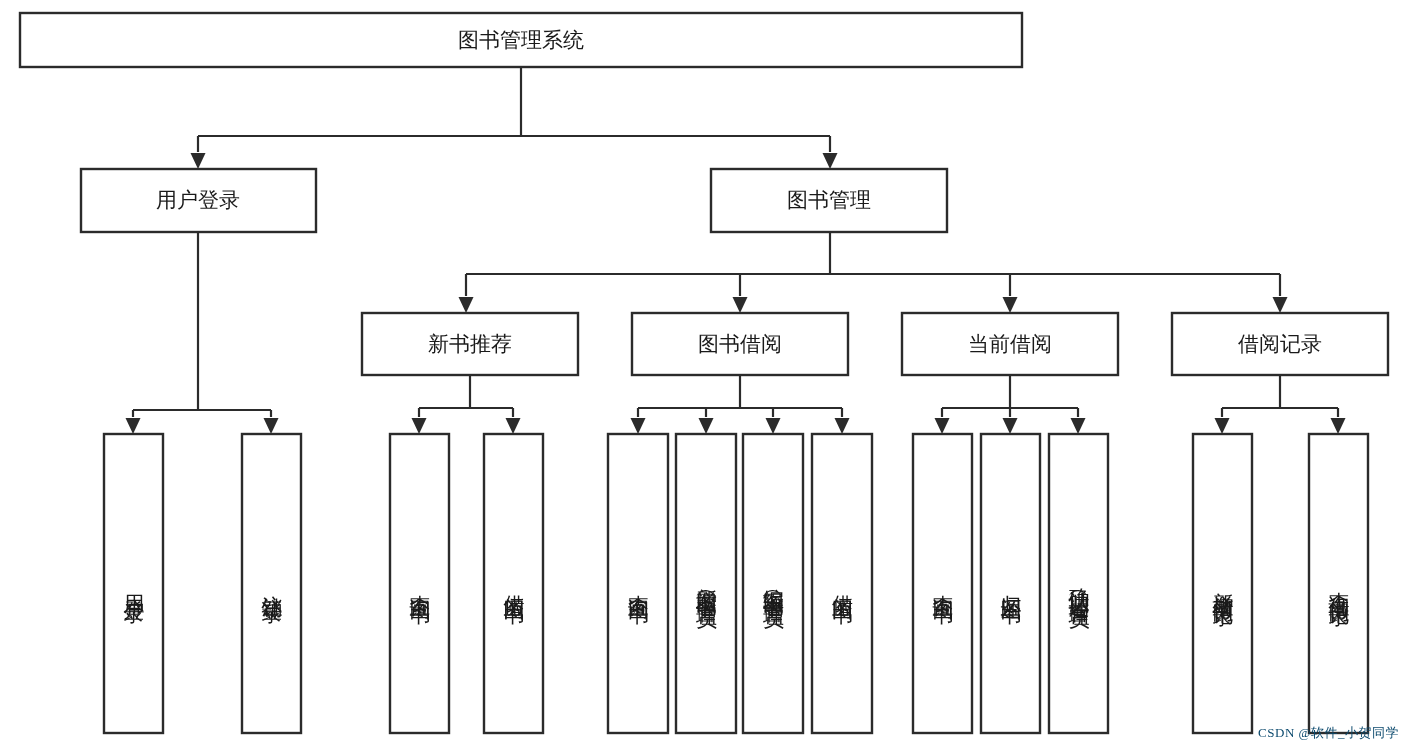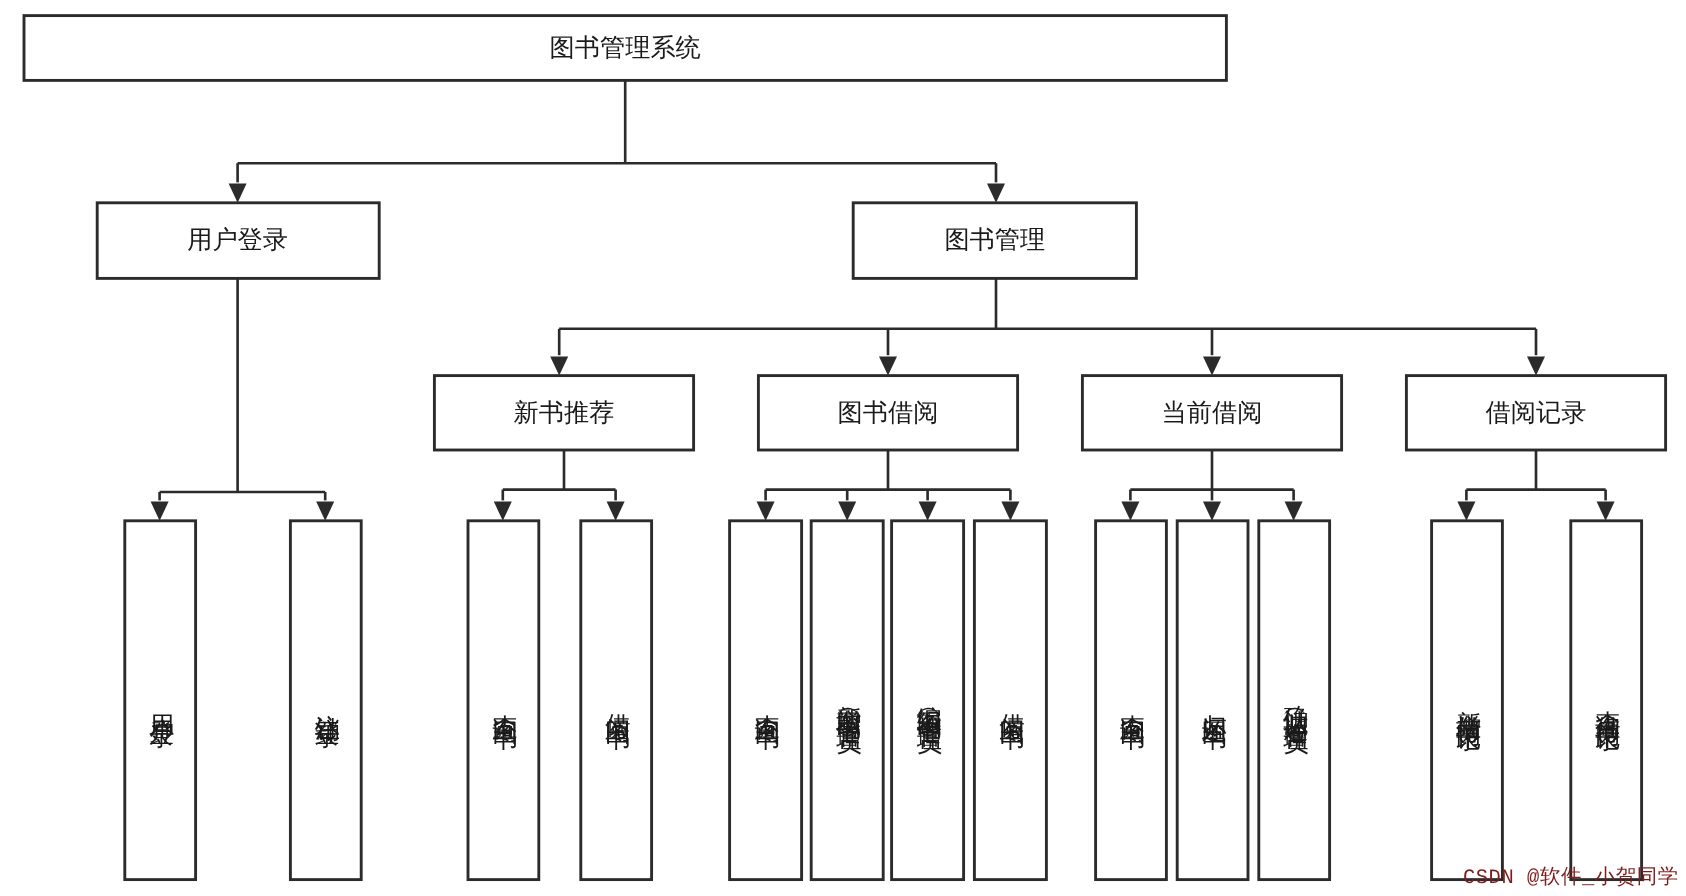--- a/index.html
+++ b/index.html
@@ -31,23 +31,23 @@
     height:100%;
     display:flex;
     align-items:center;
     justify-content:center;
     text-align:center;
     white-space:normal;
   }
   #watermark{
     position:absolute;
     right:6px;bottom:5px;
-    font-family:Liberation Mono, monospace;
-    font-size:17px;
-    color:#7f1d1d;
+    font-family:Liberation Serif, serif;
+    font-size:13px;
+    color:#0c4a6e;
     letter-spacing:0.5px;
     pointer-events:none;
     user-select:none;
   }
 </style>
 </head>
 <body>
 
 <svg id="diagram" viewBox="0 0 1405 747">
 

